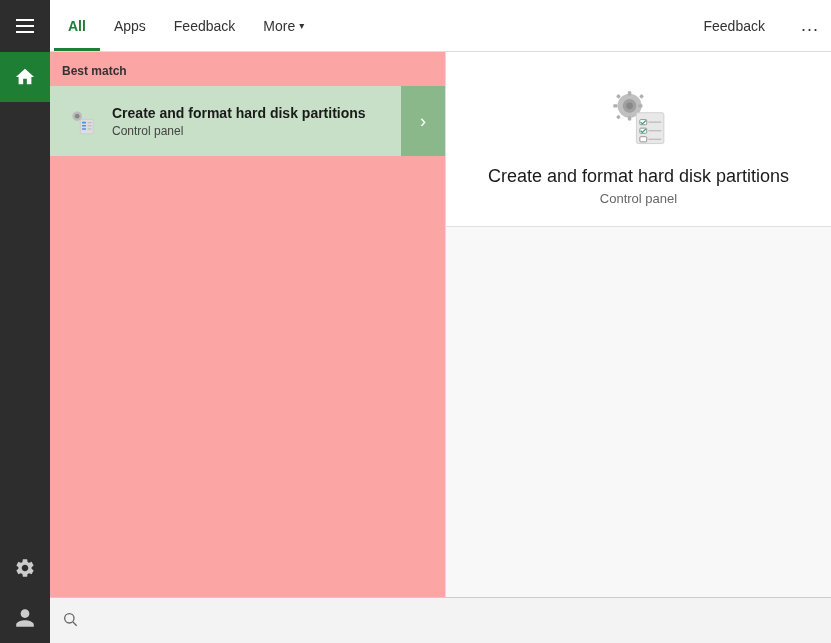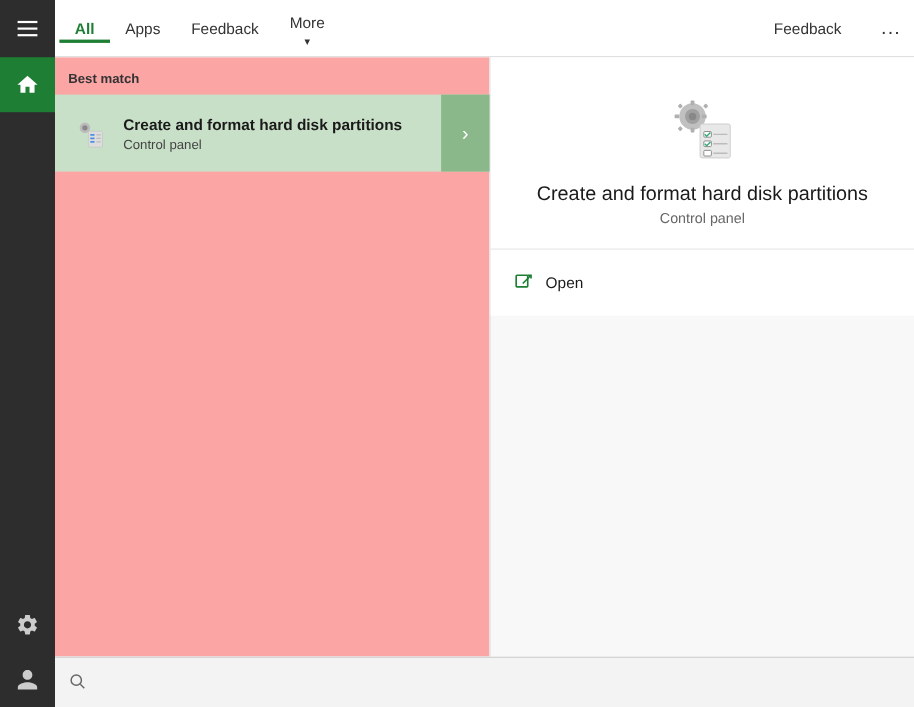--- a/index.html
+++ b/index.html
@@ -76,21 +76,21 @@
       background: #fff;
     }
 
     
     .top-nav {
       display: flex;
       align-items: center;
       border-bottom: 1px solid #ddd;
       background: #fff;
       height: 52px;
-      padding: 12px 4px;
+      padding: 0 4px;
     }
     .nav-tabs {
       display: flex;
       align-items: flex-end;
       height: 100%;
       flex: 1;
     }
     .nav-tab {
       padding: 0 14px;
       height: 100%;
@@ -112,21 +112,20 @@
       bottom: 0;
       left: 0;
       right: 0;
       height: 3px;
       background: #1e7e34;
     }
     .nav-tab.more {
       display: flex;
       align-items: center;
       gap: 4px;
-      flex-direction: column;
     }
     .nav-tab.more .chevron {
       font-size: 10px;
     }
     .nav-right {
       display: flex;
       align-items: center;
       gap: 20px;
     }
     .feedback-btn {
@@ -417,33 +416,20 @@
             <line x1="46" y1="51" x2="61" y2="51" stroke="#bbb" stroke-width="1.5"></line>
 
             <rect x="36" y="58" width="8" height="6" rx="1" fill="#fff" stroke="#888" stroke-width="1"></rect>
             <line x1="46" y1="61" x2="61" y2="61" stroke="#bbb" stroke-width="1.5"></line>
           </svg>
         </div>
         <div class="detail-title">Create and format hard disk partitions</div>
         <div class="detail-subtitle">Control panel</div>
       </div>
 
-      <div class="detail-actions">
-        <div class="action-item">
-          <div class="action-item-icon">
-
-            <svg width="18" height="18" viewBox="0 0 24 24" fill="none" stroke="#1e7e34" stroke-width="2">
-              <rect x="3" y="3" width="14" height="14" rx="1"></rect>
-              <polyline points="17,3 21,3 21,7"></polyline>
-              <line x1="11" y1="13" x2="21" y2="3"></line>
-            </svg>
-          </div>
-          <div class="action-item-label">Open</div>
-        </div>
-      </div>
     </div>
 
   </div>
 
   <div class="search-bar">
     <div class="search-bar-icon">
       <svg width="16" height="16" viewBox="0 0 24 24" fill="none" stroke="#666" stroke-width="2">
         <circle cx="11" cy="11" r="7"></circle>
         <line x1="16.5" y1="16.5" x2="22" y2="22"></line>
       </svg>

